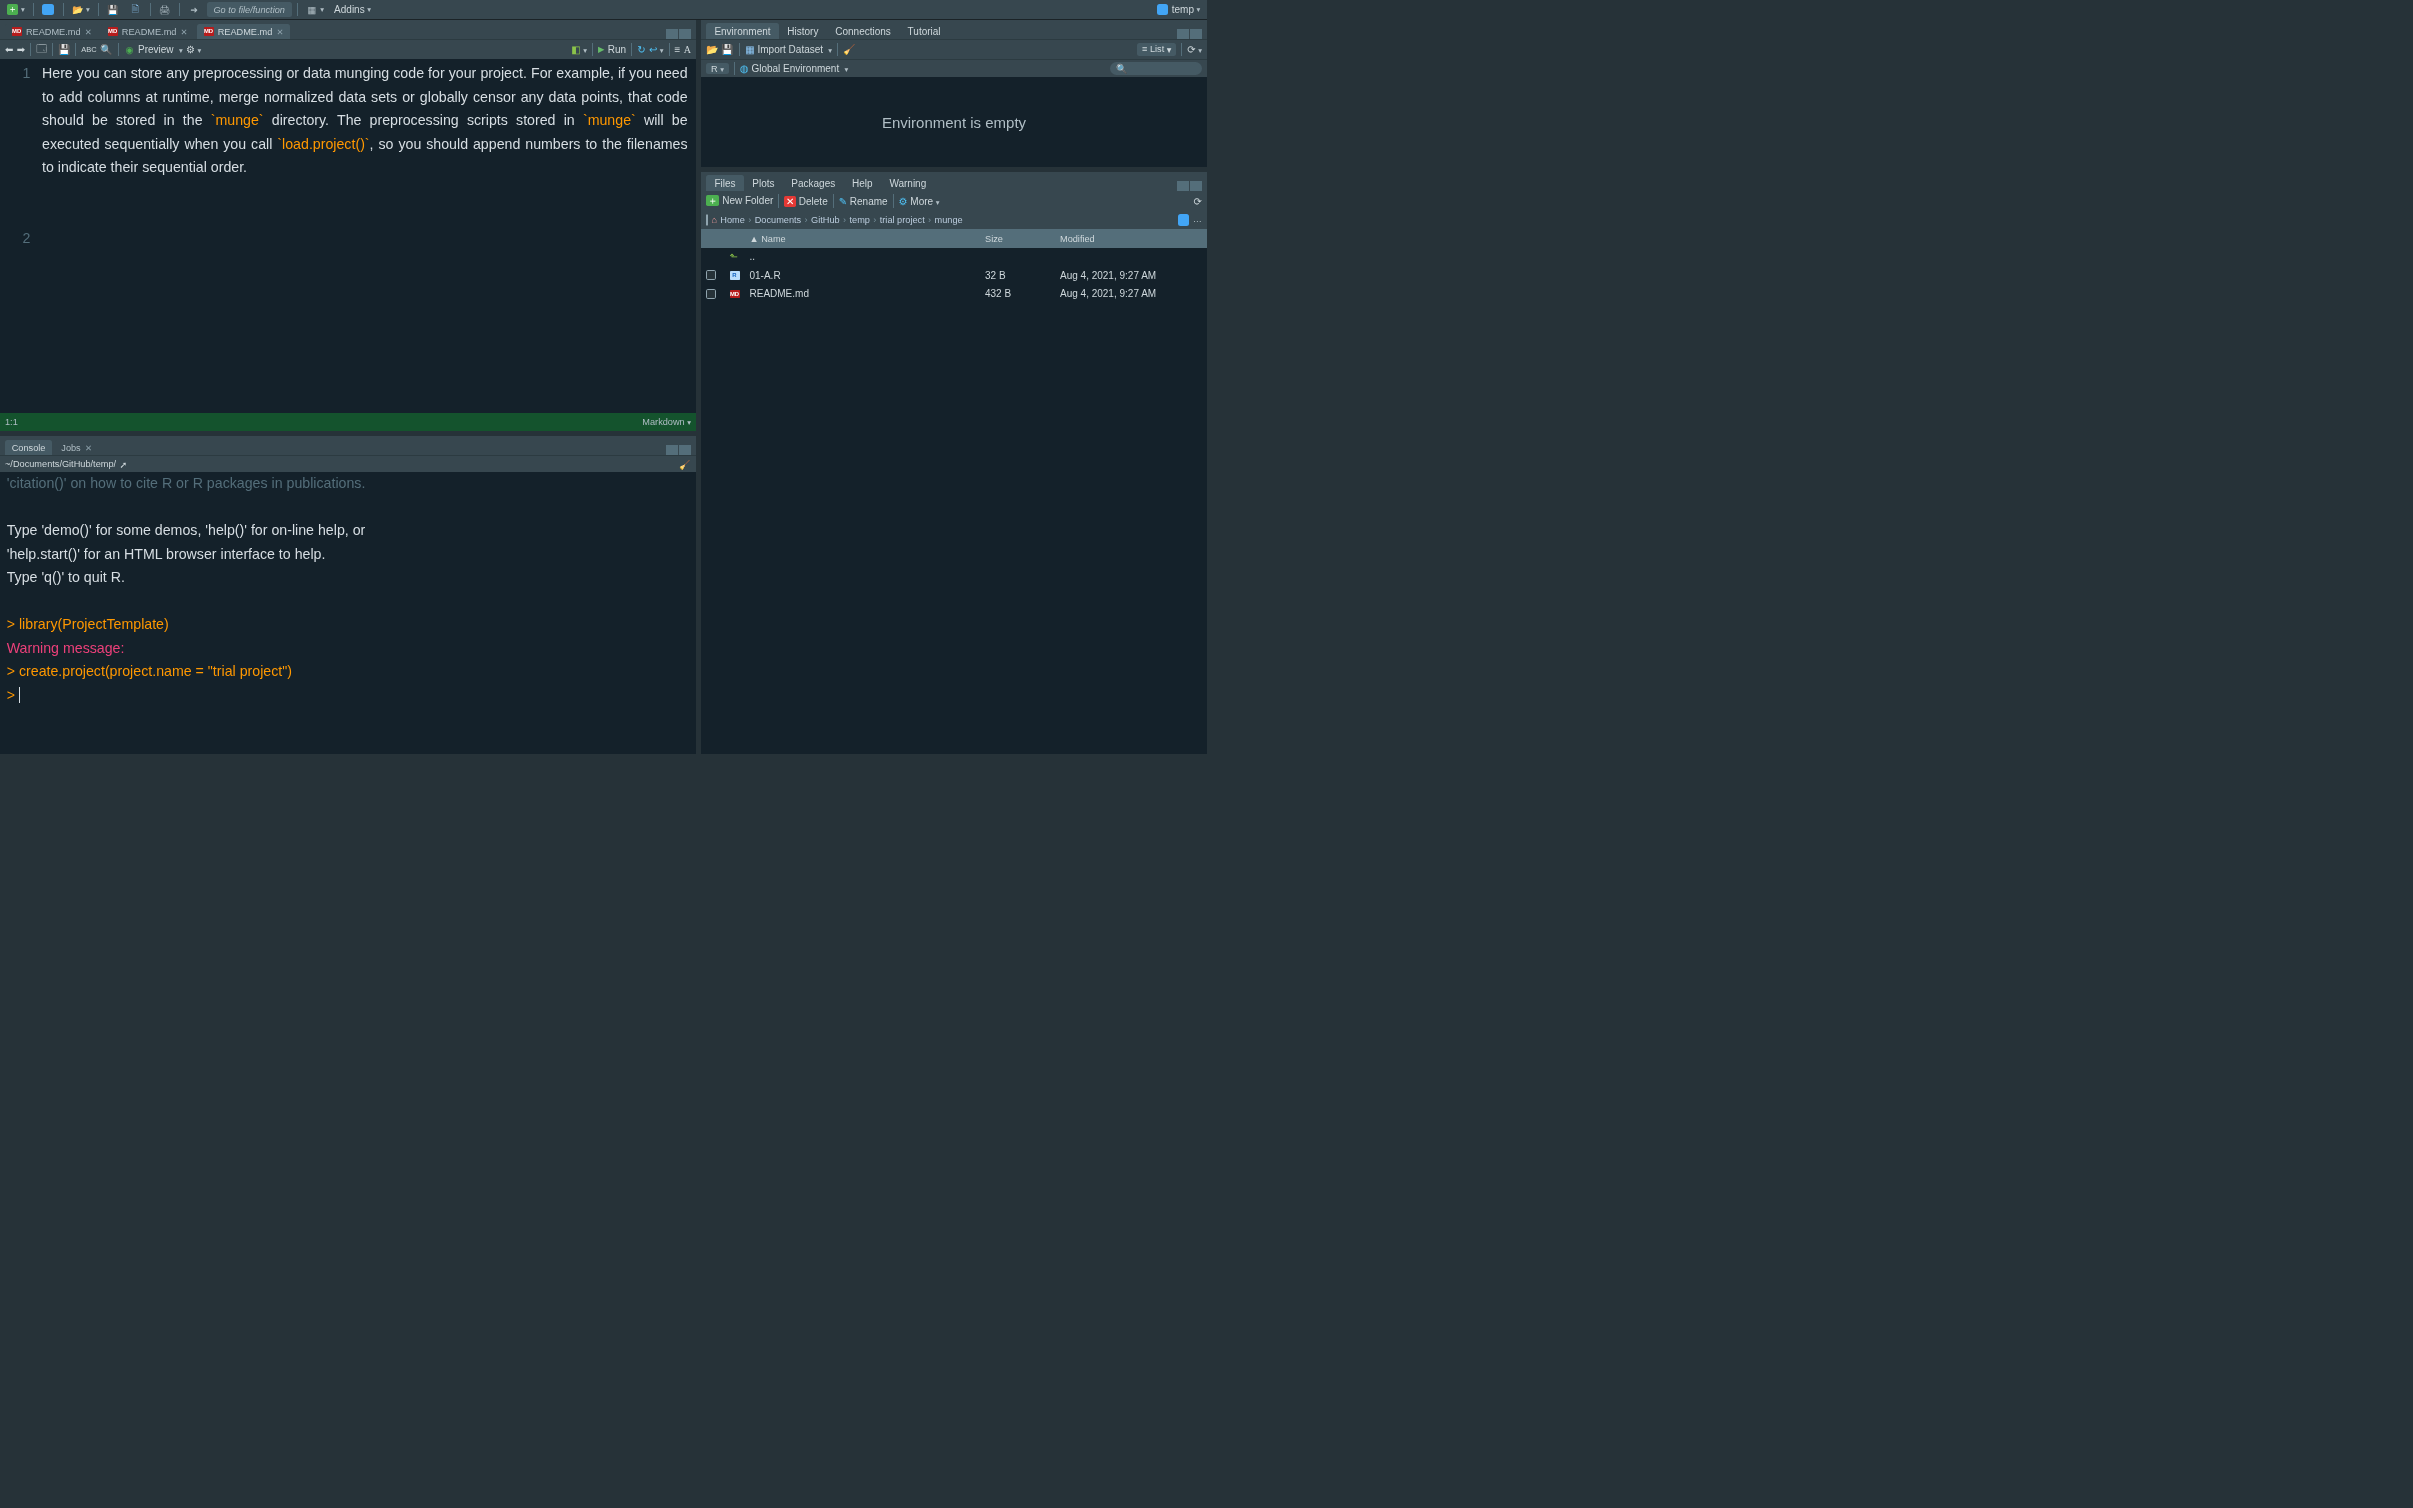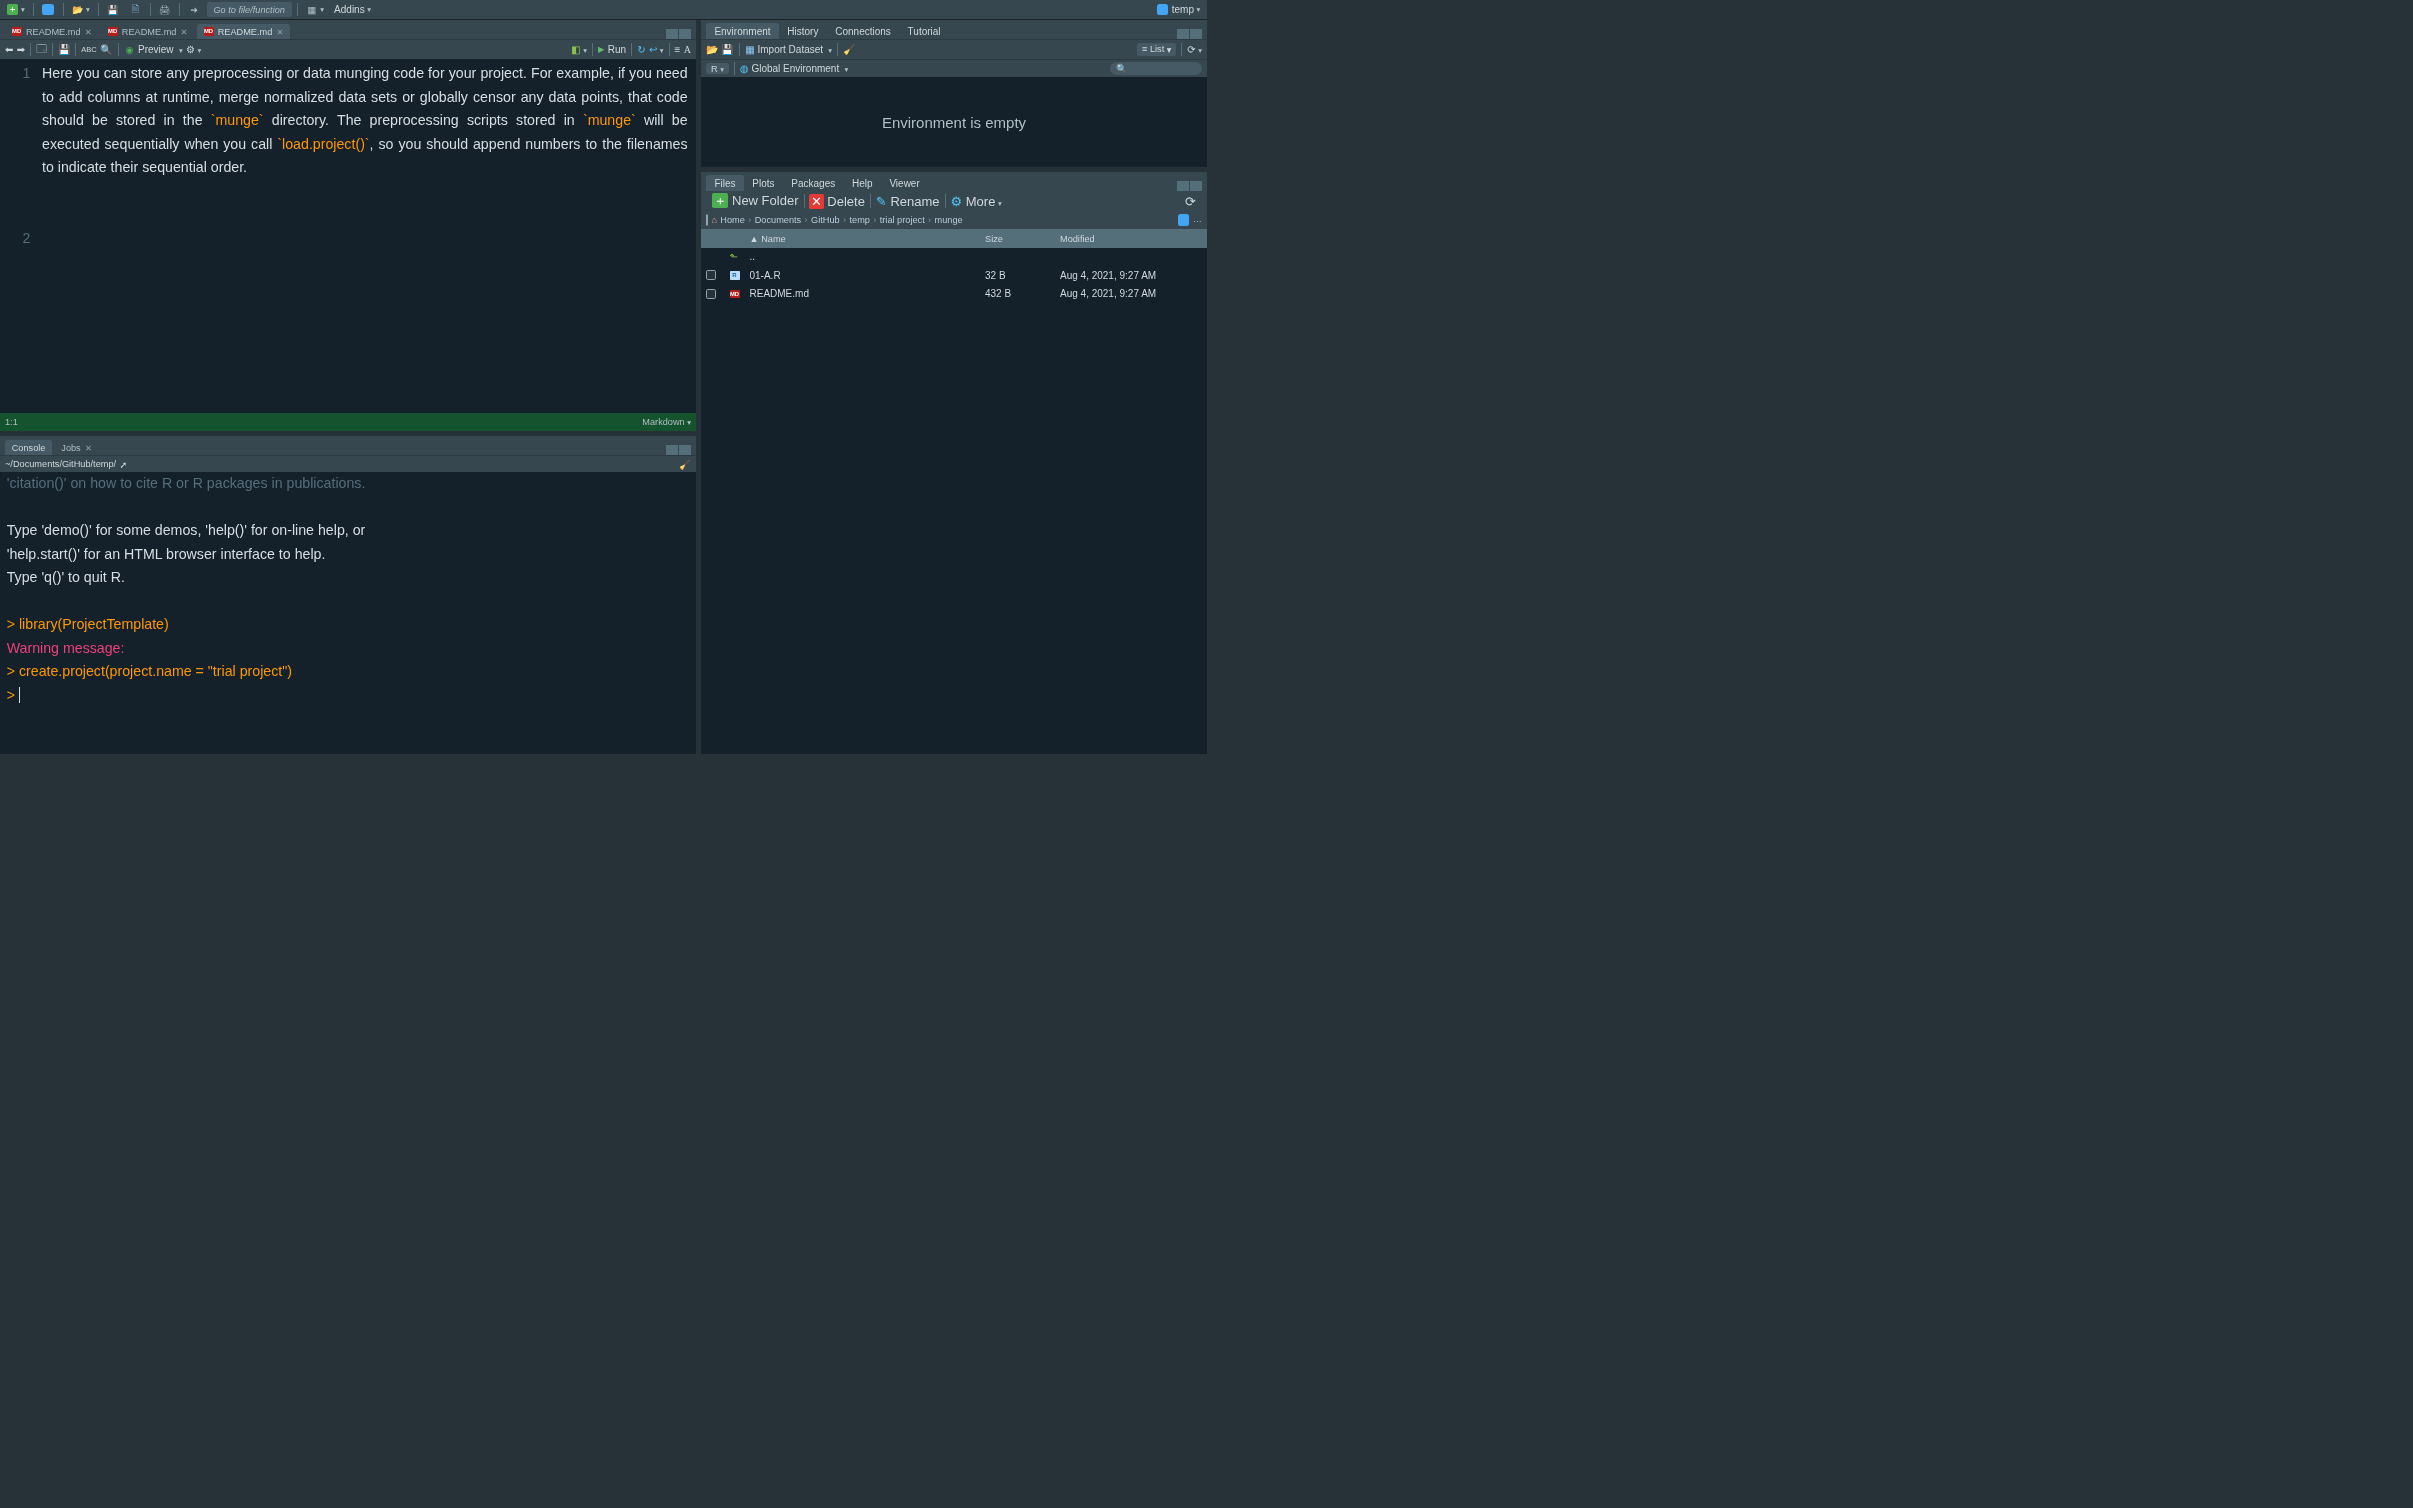--- a/index.html
+++ b/index.html
@@ -32,21 +32,21 @@
   .statusbar { background:#14532d; height:18.4px; display:flex;align-items:center;font-size:9.2px;color:#b0bec5; padding:0 5px;}
   .statusbar .right{margin-left:auto;display:flex;align-items:center;gap:3.4px;}
   .console-body { flex:1; background:#14212a; font-family: Menlo, Consolas, monospace; font-size:14.2px; line-height:23.5px; color:#d7dee3; padding: 0 6.7px; overflow:hidden;}
   .console-body .prompt { color:#ff9800; }
   .console-body .cmd { color:#ff9800; }
   .console-body .warn { color:#ec407a; }
   .right-col { display:grid; grid-template-rows: 147px 5px 1fr; height:100%; }
   .env-empty { flex:1; display:flex;align-items:center;justify-content:center; color:#b0bec5; font-size:15px; background:#14212a;}
   .subtab { padding:2.5px 8.4px; font-size:10px; cursor:pointer;}
   .subtab.active { background:#455a64; border-radius:2.5px 2.5px 0 0;}
-  .filebar { background:#37474f; height:20px; display:flex;align-items:center;padding:0 11px;gap:3.4px; font-size:13px;}
+  .filebar { background:#37474f; height:20px; display:flex;align-items:center;padding:0 5px;gap:3.4px; font-size:10px;}
   .breadcrumb { background:#37474f; height:18.4px; display:flex;align-items:center;padding:0 5px;gap:3.4px; font-size:9.2px; color:#b0bec5;}
   .breadcrumb .crumb { color:#bcd;}
   .chev { color:#78909c; }
   .file-header { background:#546e7a; height:18.4px; display:grid; grid-template-columns: 23.5px 20px 1fr 75px 142px; align-items:center; font-size:9.2px; color:#cfd8dc; padding:0 5px;}
   .file-list { flex:1; background:#14212a; font-size:10px;}
   .file-row { display:grid; grid-template-columns: 23.5px 20px 1fr 75px 142px; align-items:center; height:18.4px; padding:0 5px; color:#cfd8dc;}
   .cb { width:10px;height:10px;border:0.8px solid #90a4ae;border-radius:1.7px;background:#263238;}
   .arrow-up { color:#8bc34a; }
   .pill { background:#455a64;padding:0.8px 5px;border-radius:2.5px;font-size:9.2px;}
   .tiny-icon{width:11.7px;height:11.7px;display:inline-flex;align-items:center;justify-content:center;font-size:9.2px;}
@@ -253,21 +253,21 @@
     </div>
 
     <div class="hsplit"></div>
 
     <div class="pane">
       <div class="tabbar">
         <div class="subtab active">Files</div>
         <div class="subtab">Plots</div>
         <div class="subtab">Packages</div>
         <div class="subtab">Help</div>
-        <div class="subtab">Viewer</div>
+        <div class="subtab">Warning</div>
         <div class="pane-controls">
           <span class="winbtn"></span>
           <span class="winbtn"></span>
         </div>
       </div>
       <div class="filebar">
         <span class="btn"><span style="background:#4caf50;color:white;border-radius:1.7px;padding:0 1.7px;">＋</span>&nbsp;<span>New Folder</span></span>
         <span class="sep"></span>
         <span class="btn"><span style="background:#e53935;color:white;border-radius:1.7px;padding:0 1.7px;">✕</span>&nbsp;<span>Delete</span></span>
         <span class="sep"></span>

